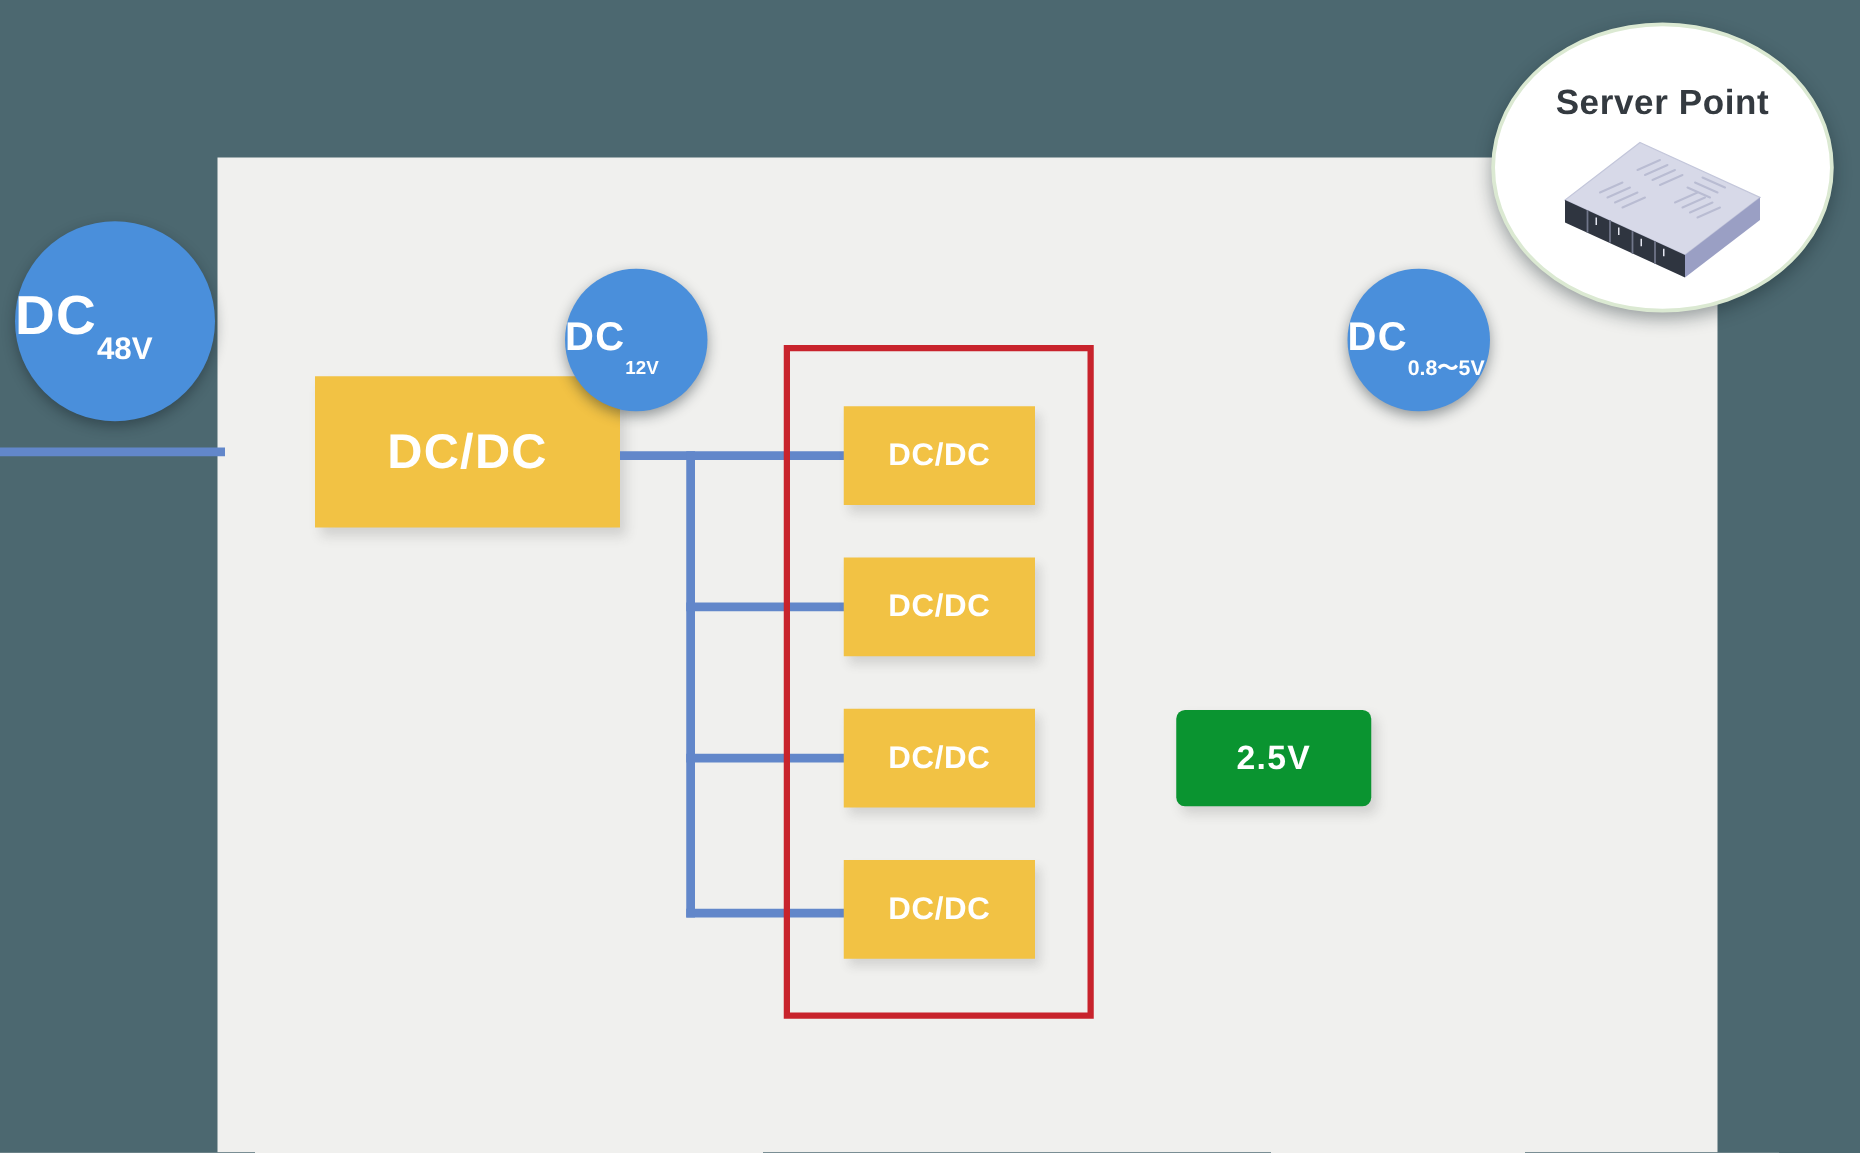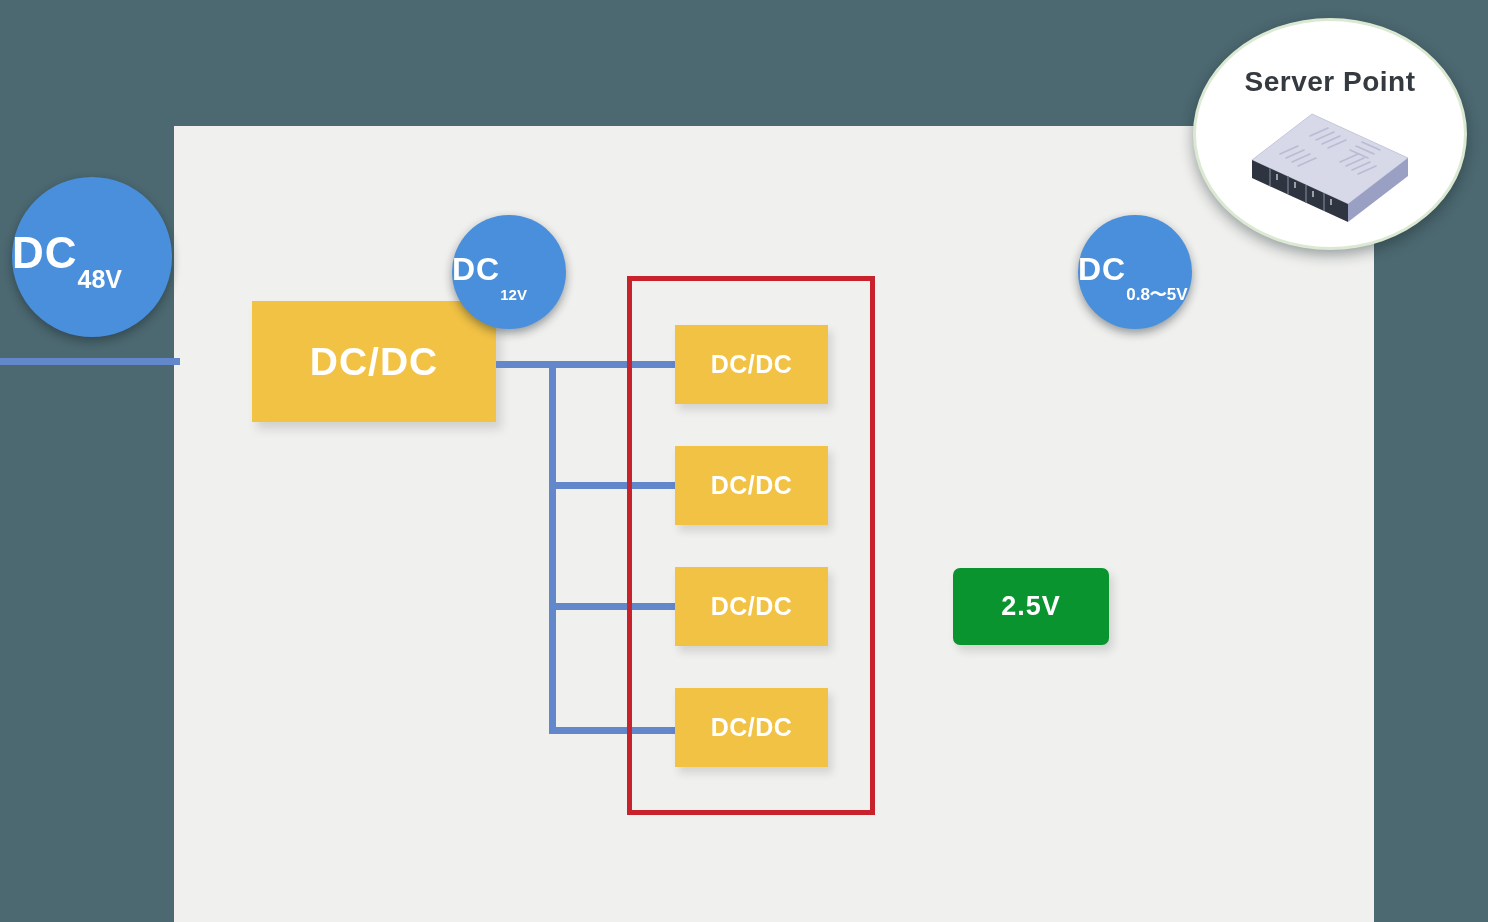--- a/index.html
+++ b/index.html
@@ -250,21 +250,21 @@
   </div>
   <div class="pol-converter" style="top:688px;">
     <span>DC/DC</span>
   </div>
 
   <div class="dc-circle" id="dcout">
     <span class="dc-main">DC</span>
     <span class="dc-sub">0.8〜5V</span>
   </div>
 
-  <div class="output-rail" style="top:568px;margin-left:12px;">
+  <div class="output-rail" style="top:568px;">
     <span>2.5V</span>
   </div>
 
   <div id="server-badge">
     <span class="badge-title">Server Point</span>
     <span class="badge-art">
       <svg width="180" height="120" viewBox="0 0 180 120">
 
         <polygon points="72,8 168,52 108,98 12,54" fill="#d7d9e8" stroke="#c3c6da" stroke-width="1"></polygon>
 

